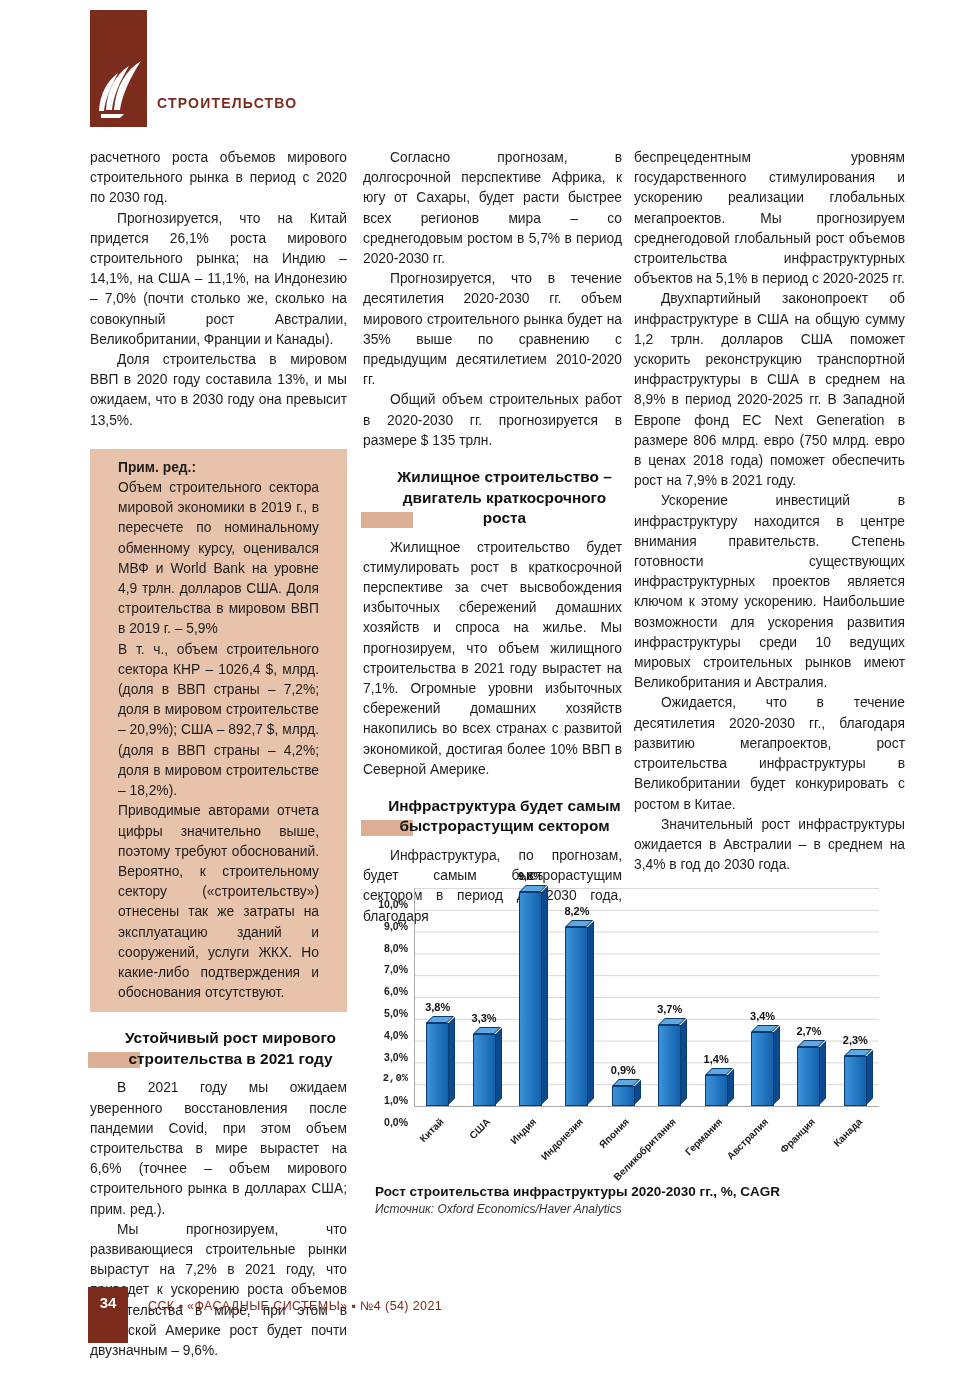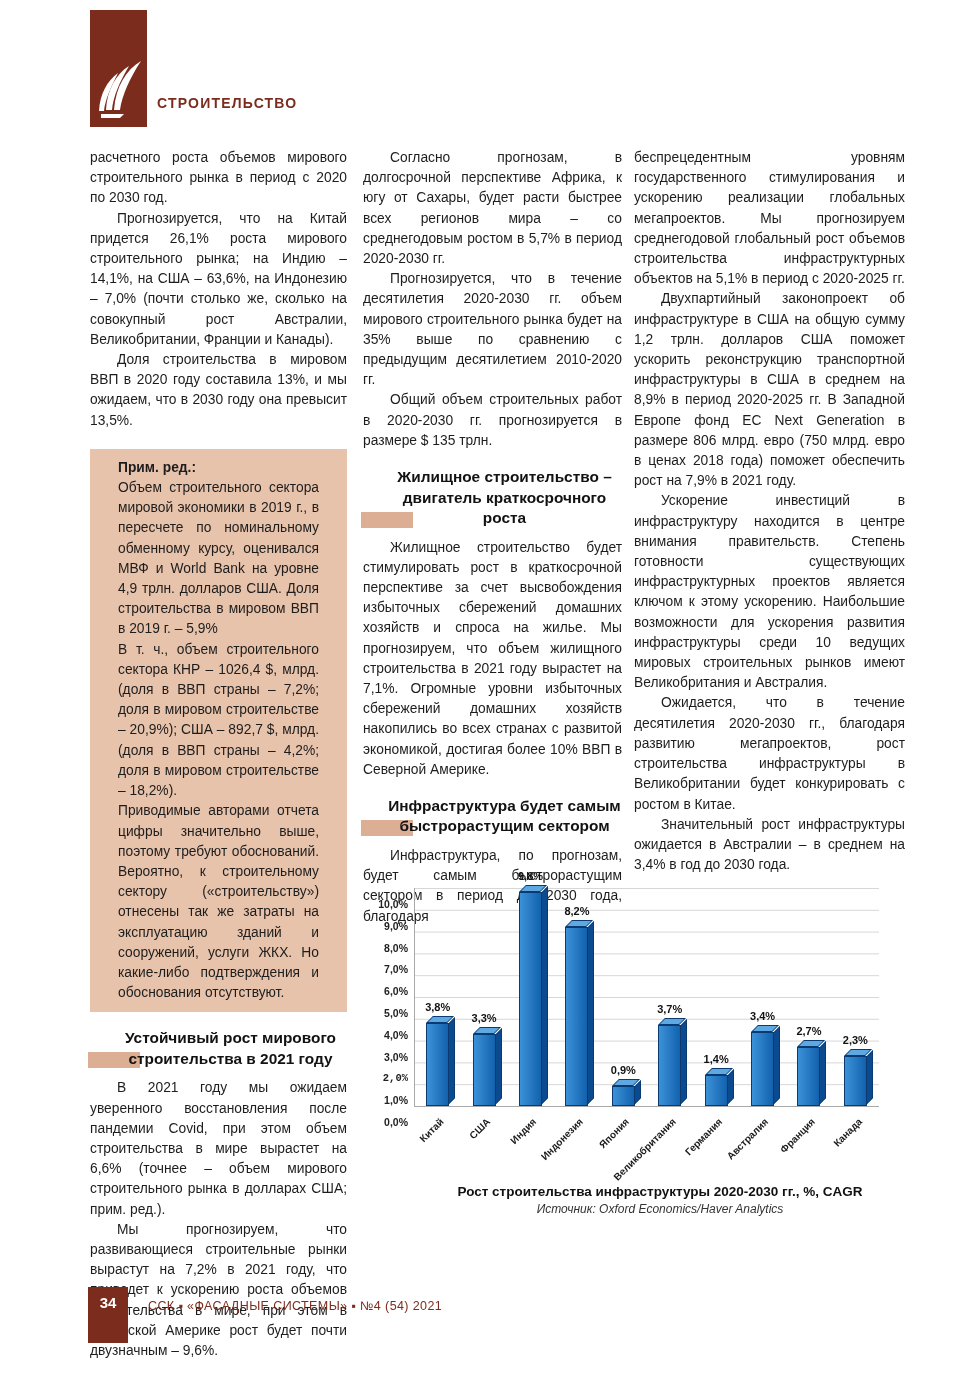--- a/index.html
+++ b/index.html
@@ -72,21 +72,21 @@
   }
   .bar-value {
     position:absolute; bottom:100%; margin-bottom:11px; left:50%; transform:translateX(-50%);
     font-size:11px; font-weight:bold; color:#111; white-space:nowrap;
   }
   .x-label {
     position:absolute; top:100%; right:50%; margin-top:10px;
     transform:rotate(-45deg); transform-origin:100% 0;
     font-size:10px; font-weight:bold; color:#1a1a1a; white-space:nowrap;
   }
-  .chart-caption { position:absolute; left:375px; top:1184px; width:570px;text-align:center; }
+  .chart-caption { position:absolute; left:375px; top:1184px; width:570px; }
   .caption-title { font-size:13.5px; font-weight:bold; color:#111; }
   .caption-source { font-size:12px; font-style:italic; color:#333; margin-top:3px; }
 
   
   .page-num {
     position:absolute; left:88px; top:1287px; width:40px; height:56px;
     background:#7c2c1d; color:#ffffff; font-size:15px; font-weight:bold;
     text-align:center; line-height:32px;
   }
   .footer-line {
@@ -107,21 +107,21 @@
         <path d="M16 100 C17 80 26 64 39 56 C30 71 23 87 22 100 Z"></path>
         <path d="M9 101 C10 84 17 71 28 63 C21 77 15 90 14 101 Z"></path>
         <path d="M11 104 L34 104 L30 108 L11 108 Z"></path>
       </g>
     </svg>
   </div>
   <div class="section-title">СТРОИТЕЛЬСТВО</div>
 
   <div class="col col1">
     <p class="noindent">расчетного роста объемов мирового строительного рынка в период с 2020 по 2030 год.</p>
-    <p>Прогнозируется, что на Китай придется 26,1% роста мирового строительного рынка; на Индию – 14,1%, на США – 63,6%, на Индонезию – 7,0% (почти столько же, сколько на совокупный рост Австралии, Великобритании, Франции и Канады).</p>
+    <p>Прогнозируется, что на Китай придется 26,1% роста мирового строительного рынка; на Индию – 14,1%, на США – 11,1%, на Индонезию – 7,0% (почти столько же, сколько на совокупный рост Австралии, Великобритании, Франции и Канады).</p>
     <p>Доля строительства в мировом ВВП в 2020 году составила 13%, и мы ожидаем, что в 2030 году она превысит 13,5%.</p>
     <div class="note-box">
       <div class="note-title">Прим. ред.:</div>
       <p>Объем строительного сектора мировой экономики в 2019 г., в пересчете по номинальному обменному курсу, оценивался МВФ и World Bank на уровне 4,9 трлн. долларов США. Доля строительства в мировом ВВП в 2019 г. – 5,9%</p>
       <p>В т. ч., объем строительного сектора КНР – 1026,4 $, млрд. (доля в ВВП страны – 7,2%; доля в мировом строительстве – 20,9%); США – 892,7 $, млрд. (доля в ВВП страны – 4,2%; доля в мировом строительстве – 18,2%).</p>
       <p>Приводимые авторами отчета цифры значительно выше, поэтому требуют обоснований. Вероятно, к строительному сектору («строительству») отнесены так же затраты на эксплуатацию зданий и сооружений, услуги ЖКХ. Но какие-либо подтверждения и обоснования отсутствуют.</p>
     </div>
     <h3 class="col-heading">
       <span class="heading-accent"></span>
       <span class="heading-text">Устойчивый рост мирового строительства в 2021 году</span>

